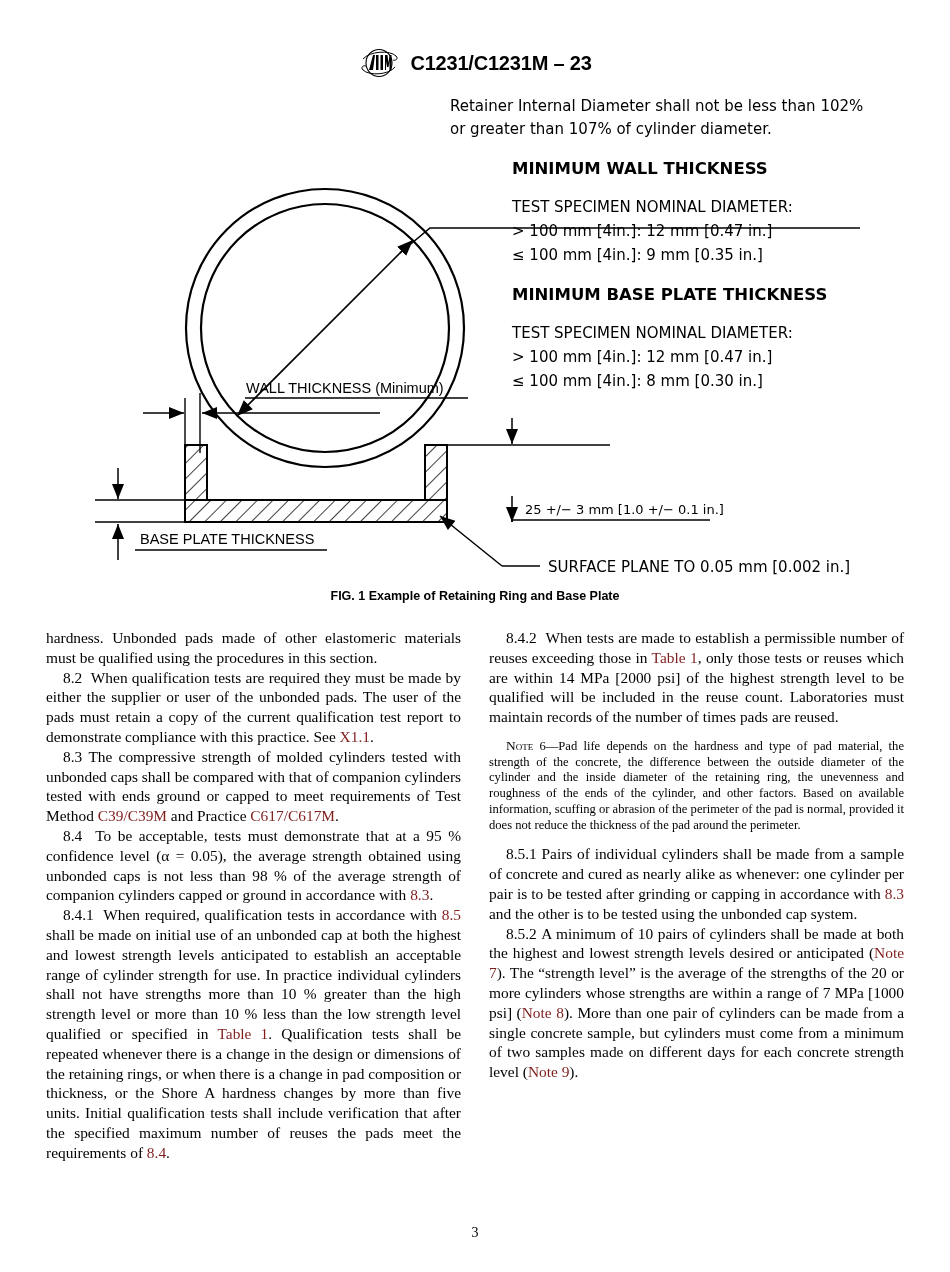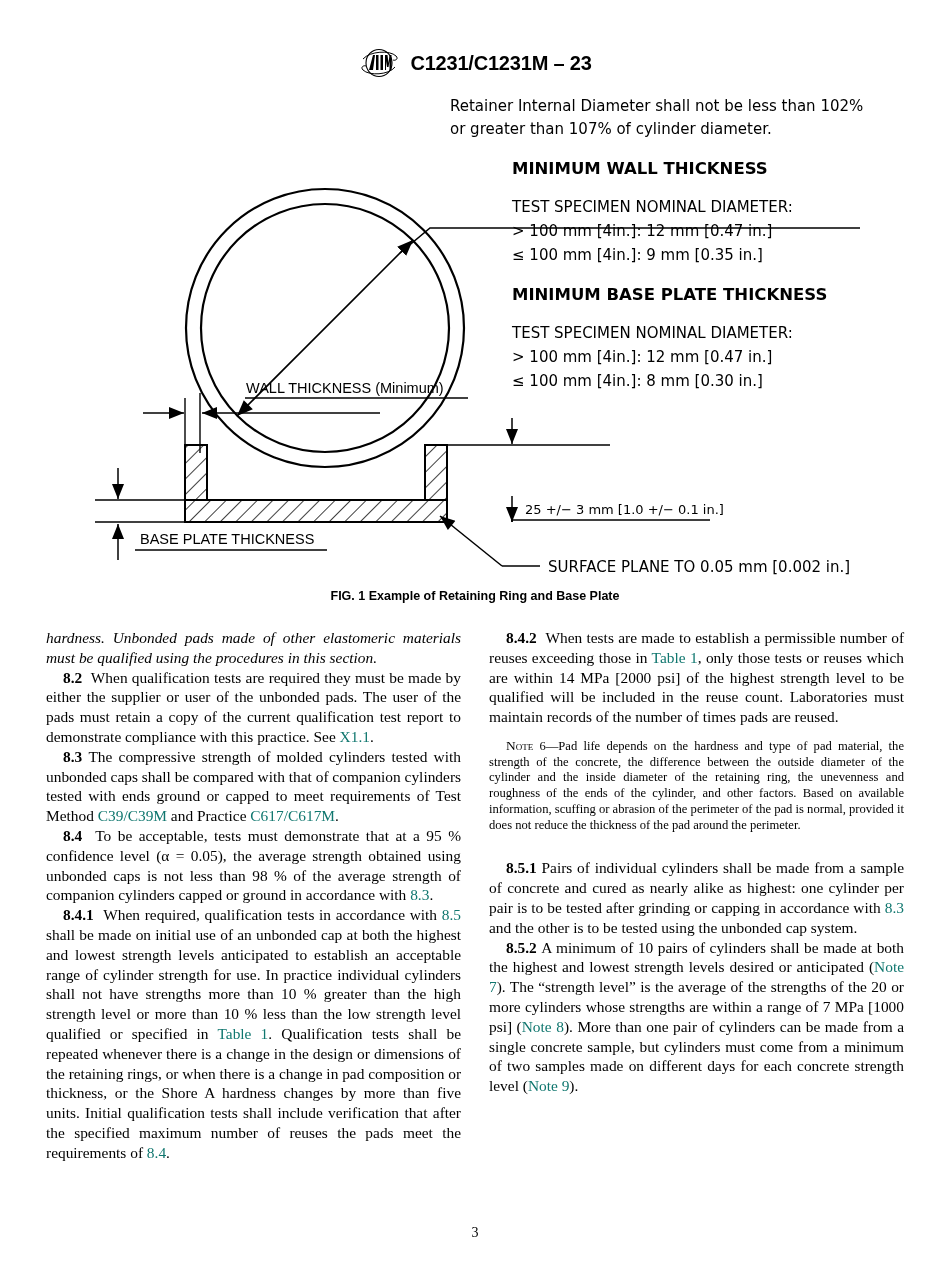--- a/index.html
+++ b/index.html
@@ -75,39 +75,39 @@
   }
   p {
     margin: 0;
     font-size: 15.4px;
     line-height: 1.285;
     text-align: justify;
     text-justify: inter-word;
     hyphens: none;
   }
   p.ind { text-indent: 17px; }
-  p.noind { text-indent: 0; font-style: italic; }
+  p.noind { text-indent: 0; }
 
   .note {
     font-size: 12.6px;
     line-height: 1.25;
     text-align: justify;
     text-indent: 17px;
     margin: 0;
   }
   .note-lead {
     font-variant: small-caps;
     font-size: 13.4px;
   }
   .note-gap-top { margin-top: 11px; }
-  .note-gap-bot { margin-bottom: 25px; }
+  .note-gap-bot { margin-bottom: 11px; }
 
   .ital { font-style: italic; }
-  .lnk { color: #0f766e; }
-  .sect { white-space: nowrap; font-weight: bold; }
+  .lnk { color: #7f1d1d; }
+  .sect { white-space: nowrap; }
 
   
   .page-no {
     position: absolute;
     top: 1225px;
     left: 0;
     width: 950px;
     text-align: center;
     font-size: 14px;
   }
@@ -229,21 +229,21 @@
 
   </div>
 
   <div class="col">
 
     <p class="ind"><span class="sect">8.4.2</span>&nbsp;&nbsp;<span>When tests are made to establish a permissible number of reuses exceeding those in </span><span class="lnk">Table 1</span><span>, only those tests or reuses which are within 14 MPa [2000 psi] of the highest strength level to be qualified will be included in the reuse count. Laboratories must maintain records of the number of times pads are reused.</span></p>
 
     <p class="note note-gap-top note-gap-bot"><span class="note-lead">Note</span><span> 6—</span><span>Pad life depends on the hardness and type of pad material, the strength of the concrete, the difference between the outside diameter of the cylinder and the inside diameter of the retaining ring, the unevenness and roughness of the ends of the cylinder, and other factors. Based on available information, scuffing or abrasion of the perimeter of the pad is normal, provided it does not reduce the thickness of the pad around the perimeter.</span></p>
 
 
-    <p class="ind"><span class="sect">8.5.1</span>&nbsp;<span>Pairs of individual cylinders shall be made from a sample of concrete and cured as nearly alike as highest: one cylinder per pair is to be tested after grinding or capping in accordance with </span><span class="lnk">8.3</span><span> and the other is to be tested using the unbonded cap system.</span></p>
+    <p class="ind"><span class="sect">8.5.1</span>&nbsp;<span>Pairs of individual cylinders shall be made from a sample of concrete and cured as nearly alike as whenever: one cylinder per pair is to be tested after grinding or capping in accordance with </span><span class="lnk">8.3</span><span> and the other is to be tested using the unbonded cap system.</span></p>
 
     <p class="ind"><span class="sect">8.5.2</span>&nbsp;<span>A minimum of 10 pairs of cylinders shall be made at both the highest and lowest strength levels desired or anticipated (</span><span class="lnk">Note 7</span><span>). The “strength level” is the average of the strengths of the 20 or more cylinders whose strengths are within a range of 7 MPa [1000 psi] (</span><span class="lnk">Note 8</span><span>). More than one pair of cylinders can be made from a single concrete sample, but cylinders must come from a minimum of two samples made on different days for each concrete strength level (</span><span class="lnk">Note 9</span><span>).</span></p>
 
 
   </div>
 </div>
 
 <div class="page-no">3</div>
 
 </body></html>

